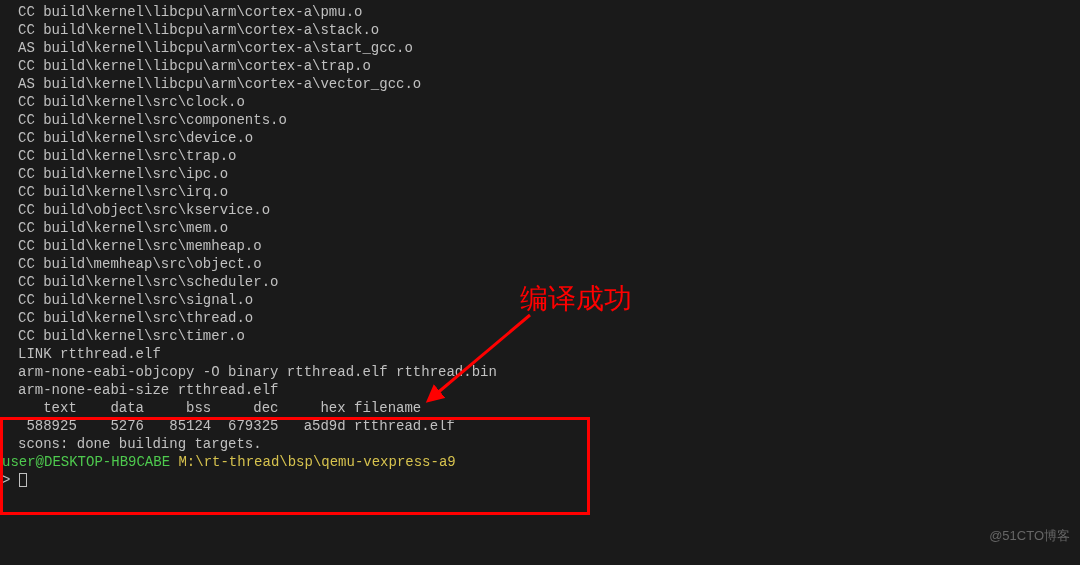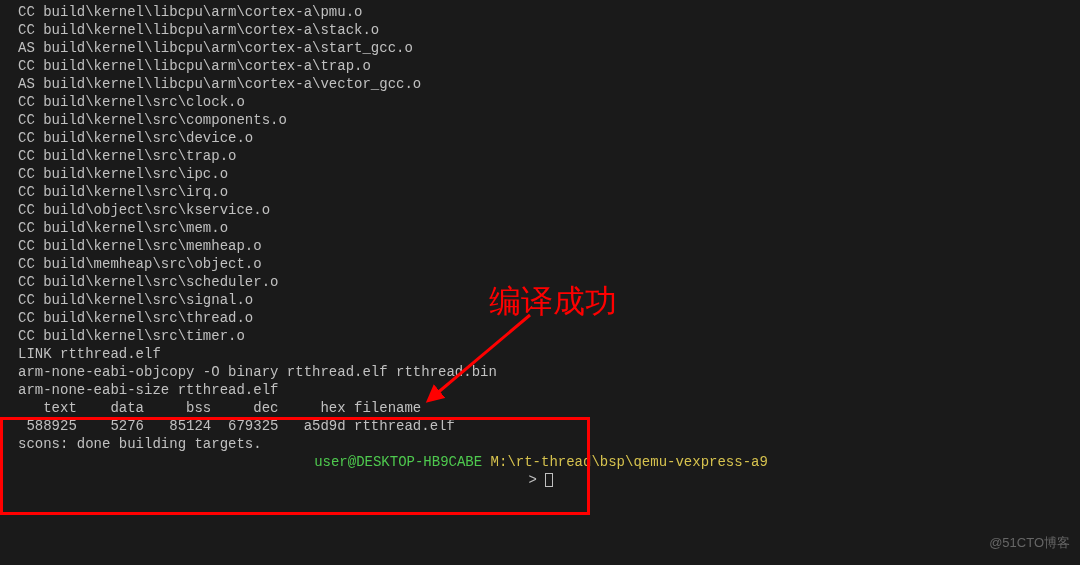--- a/index.html
+++ b/index.html
@@ -31,54 +31,53 @@
       border: 3px solid #ff0000;
       left: 0px;
       top: 417px;
       width: 590px;
       height: 98px;
       pointer-events: none;
     }
     .annotation {
       position: absolute;
       color: #ff0000;
-      font-size: 32px;
+      font-size: 28px;
       font-family: Liberation Mono, monospace;
-      left: 489px;
+      left: 520px;
       top: 280px;
     }
     .arrow-svg {
       position: absolute;
       left: 420px;
       top: 310px;
       pointer-events: none;
     }
     .prompt-user {
       color: #4ec94e;
     }
     .prompt-path {
       color: #d6c24e;
     }
     .prompt-line {
       padding-left: 2px;
       white-space: pre;
-      text-align: center;
     }
     .cursor {
       display: inline-block;
       width: 8px;
       height: 14px;
       background: transparent;
       border: 1px solid #c0c0c0;
       vertical-align: middle;
     }
     .watermark {
       position: absolute;
       right: 10px;
-      bottom: 13px;
+      bottom: 20px;
       color: #666;
       font-size: 13px;
       font-family: sans-serif;
     }
   </style>
 </head>
 <body>
 
 <div class="terminal">
   <div id="lines-container">

